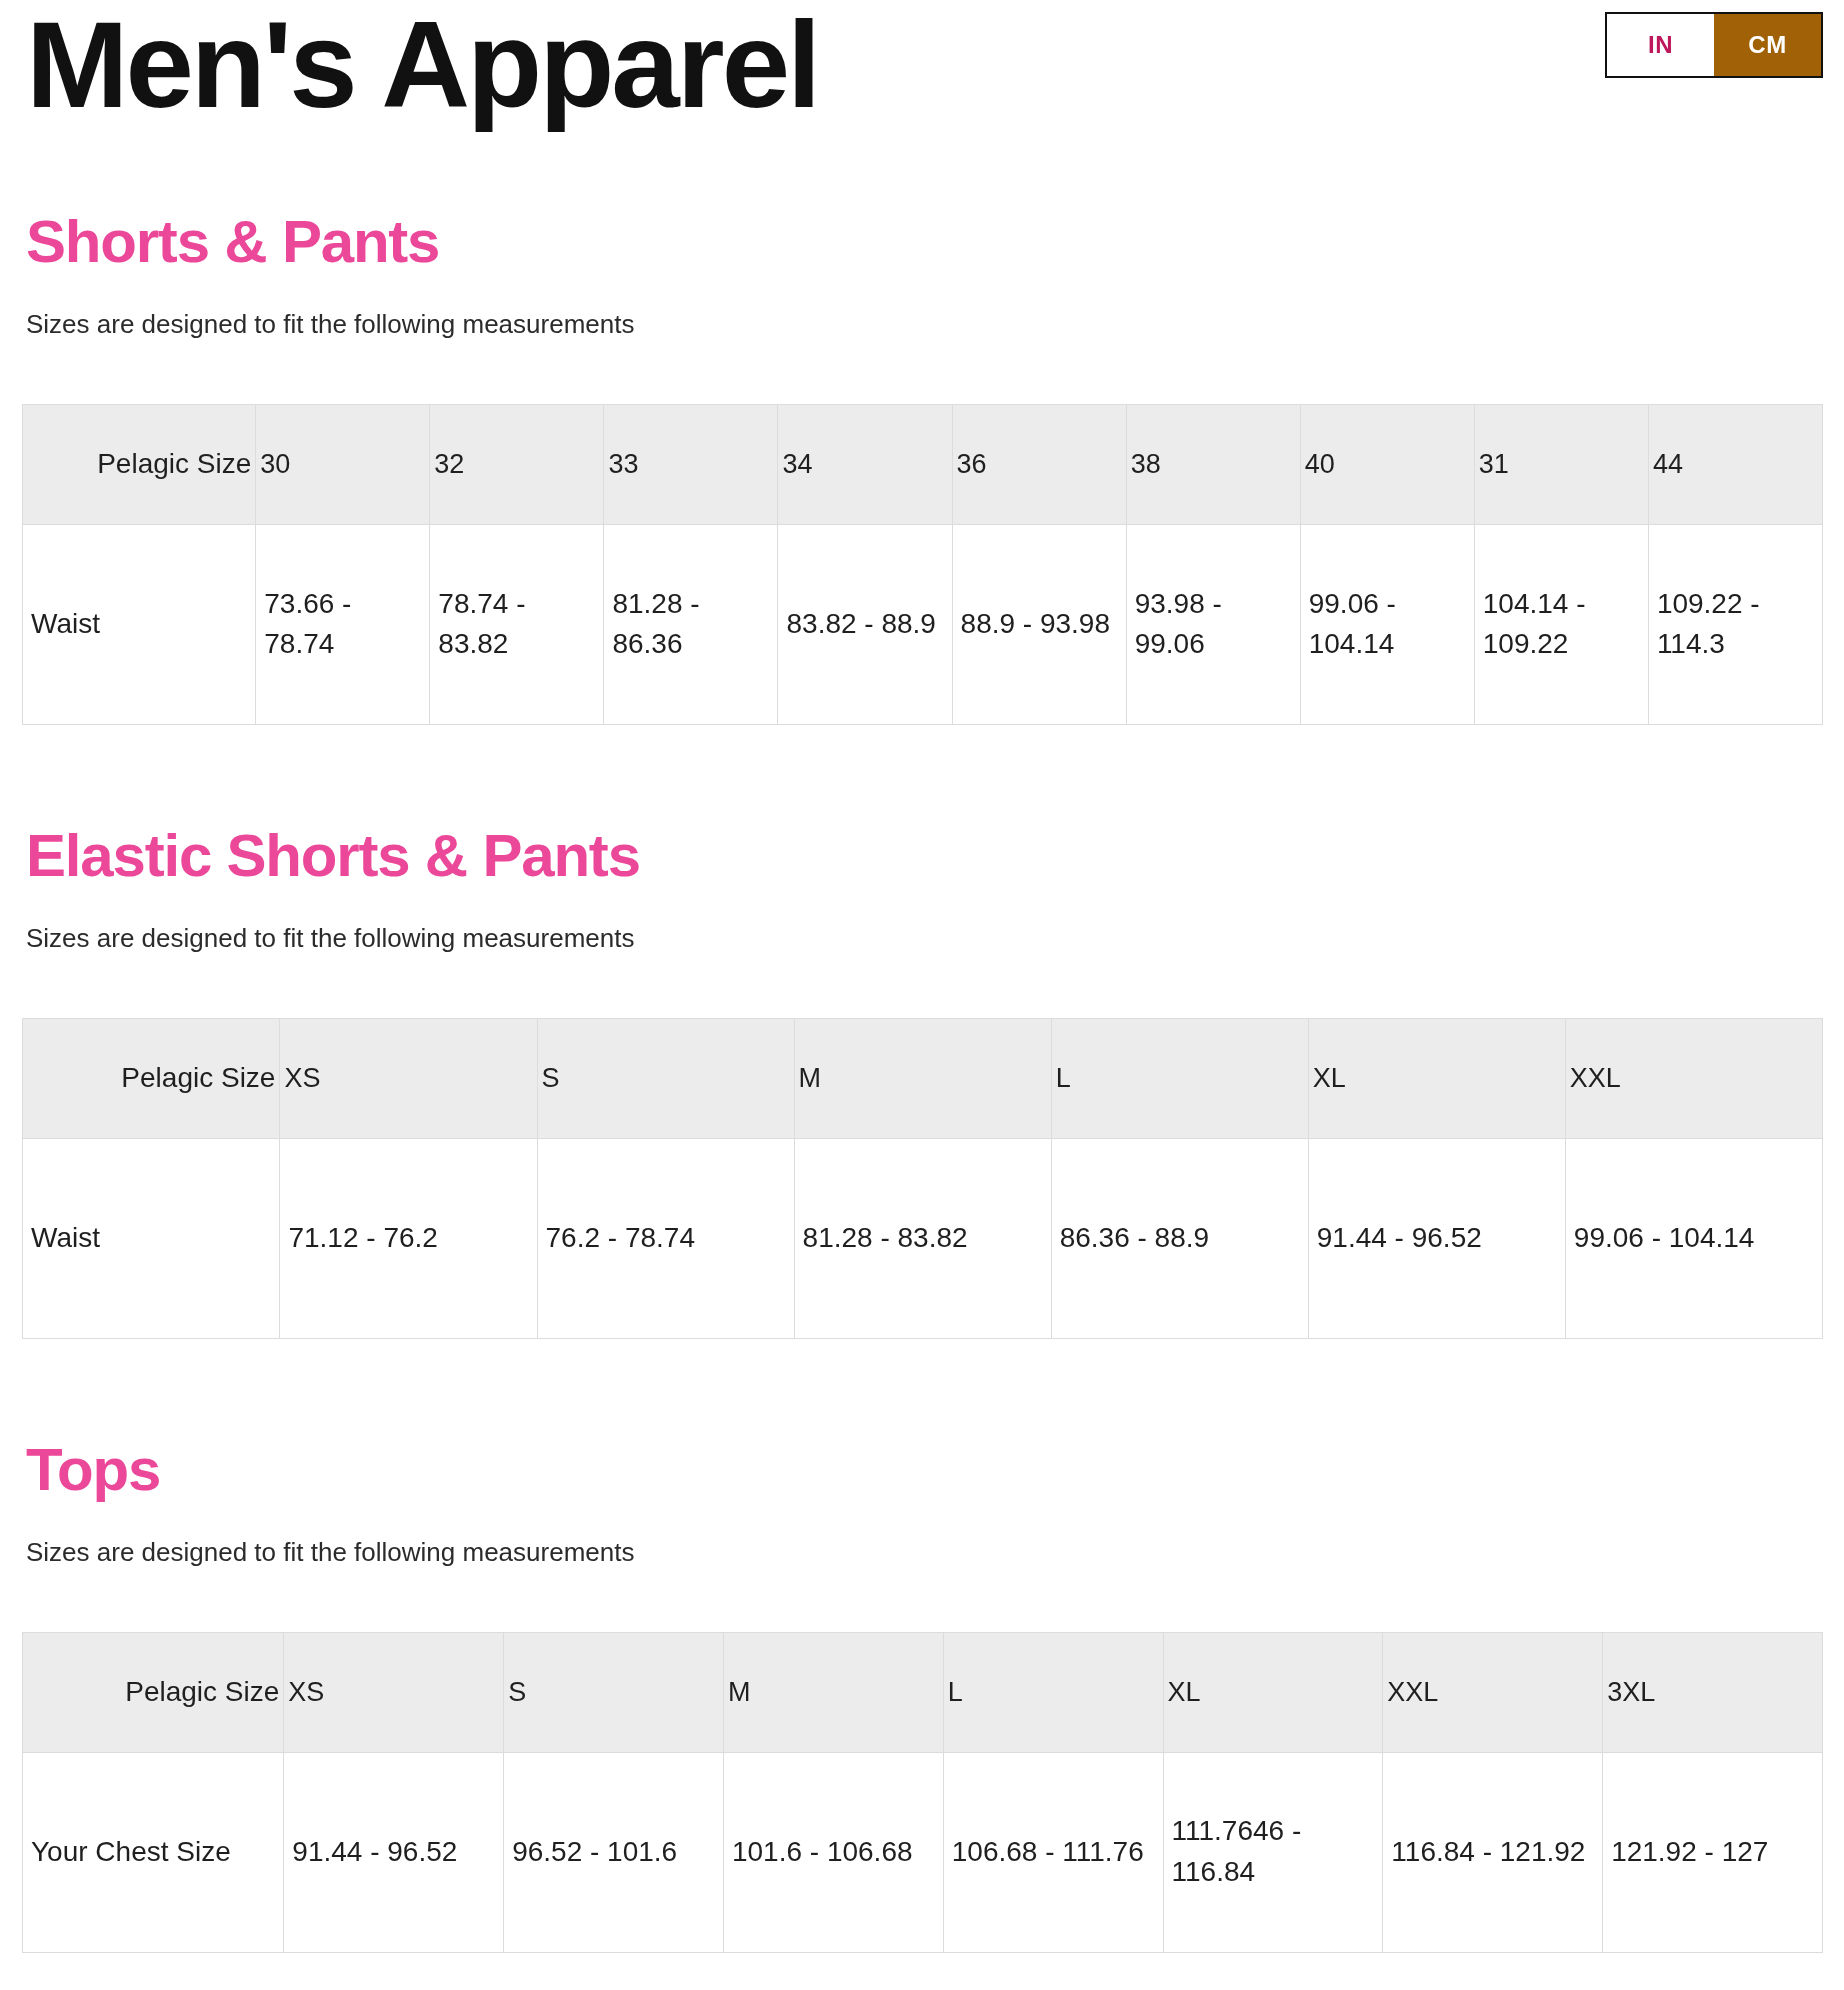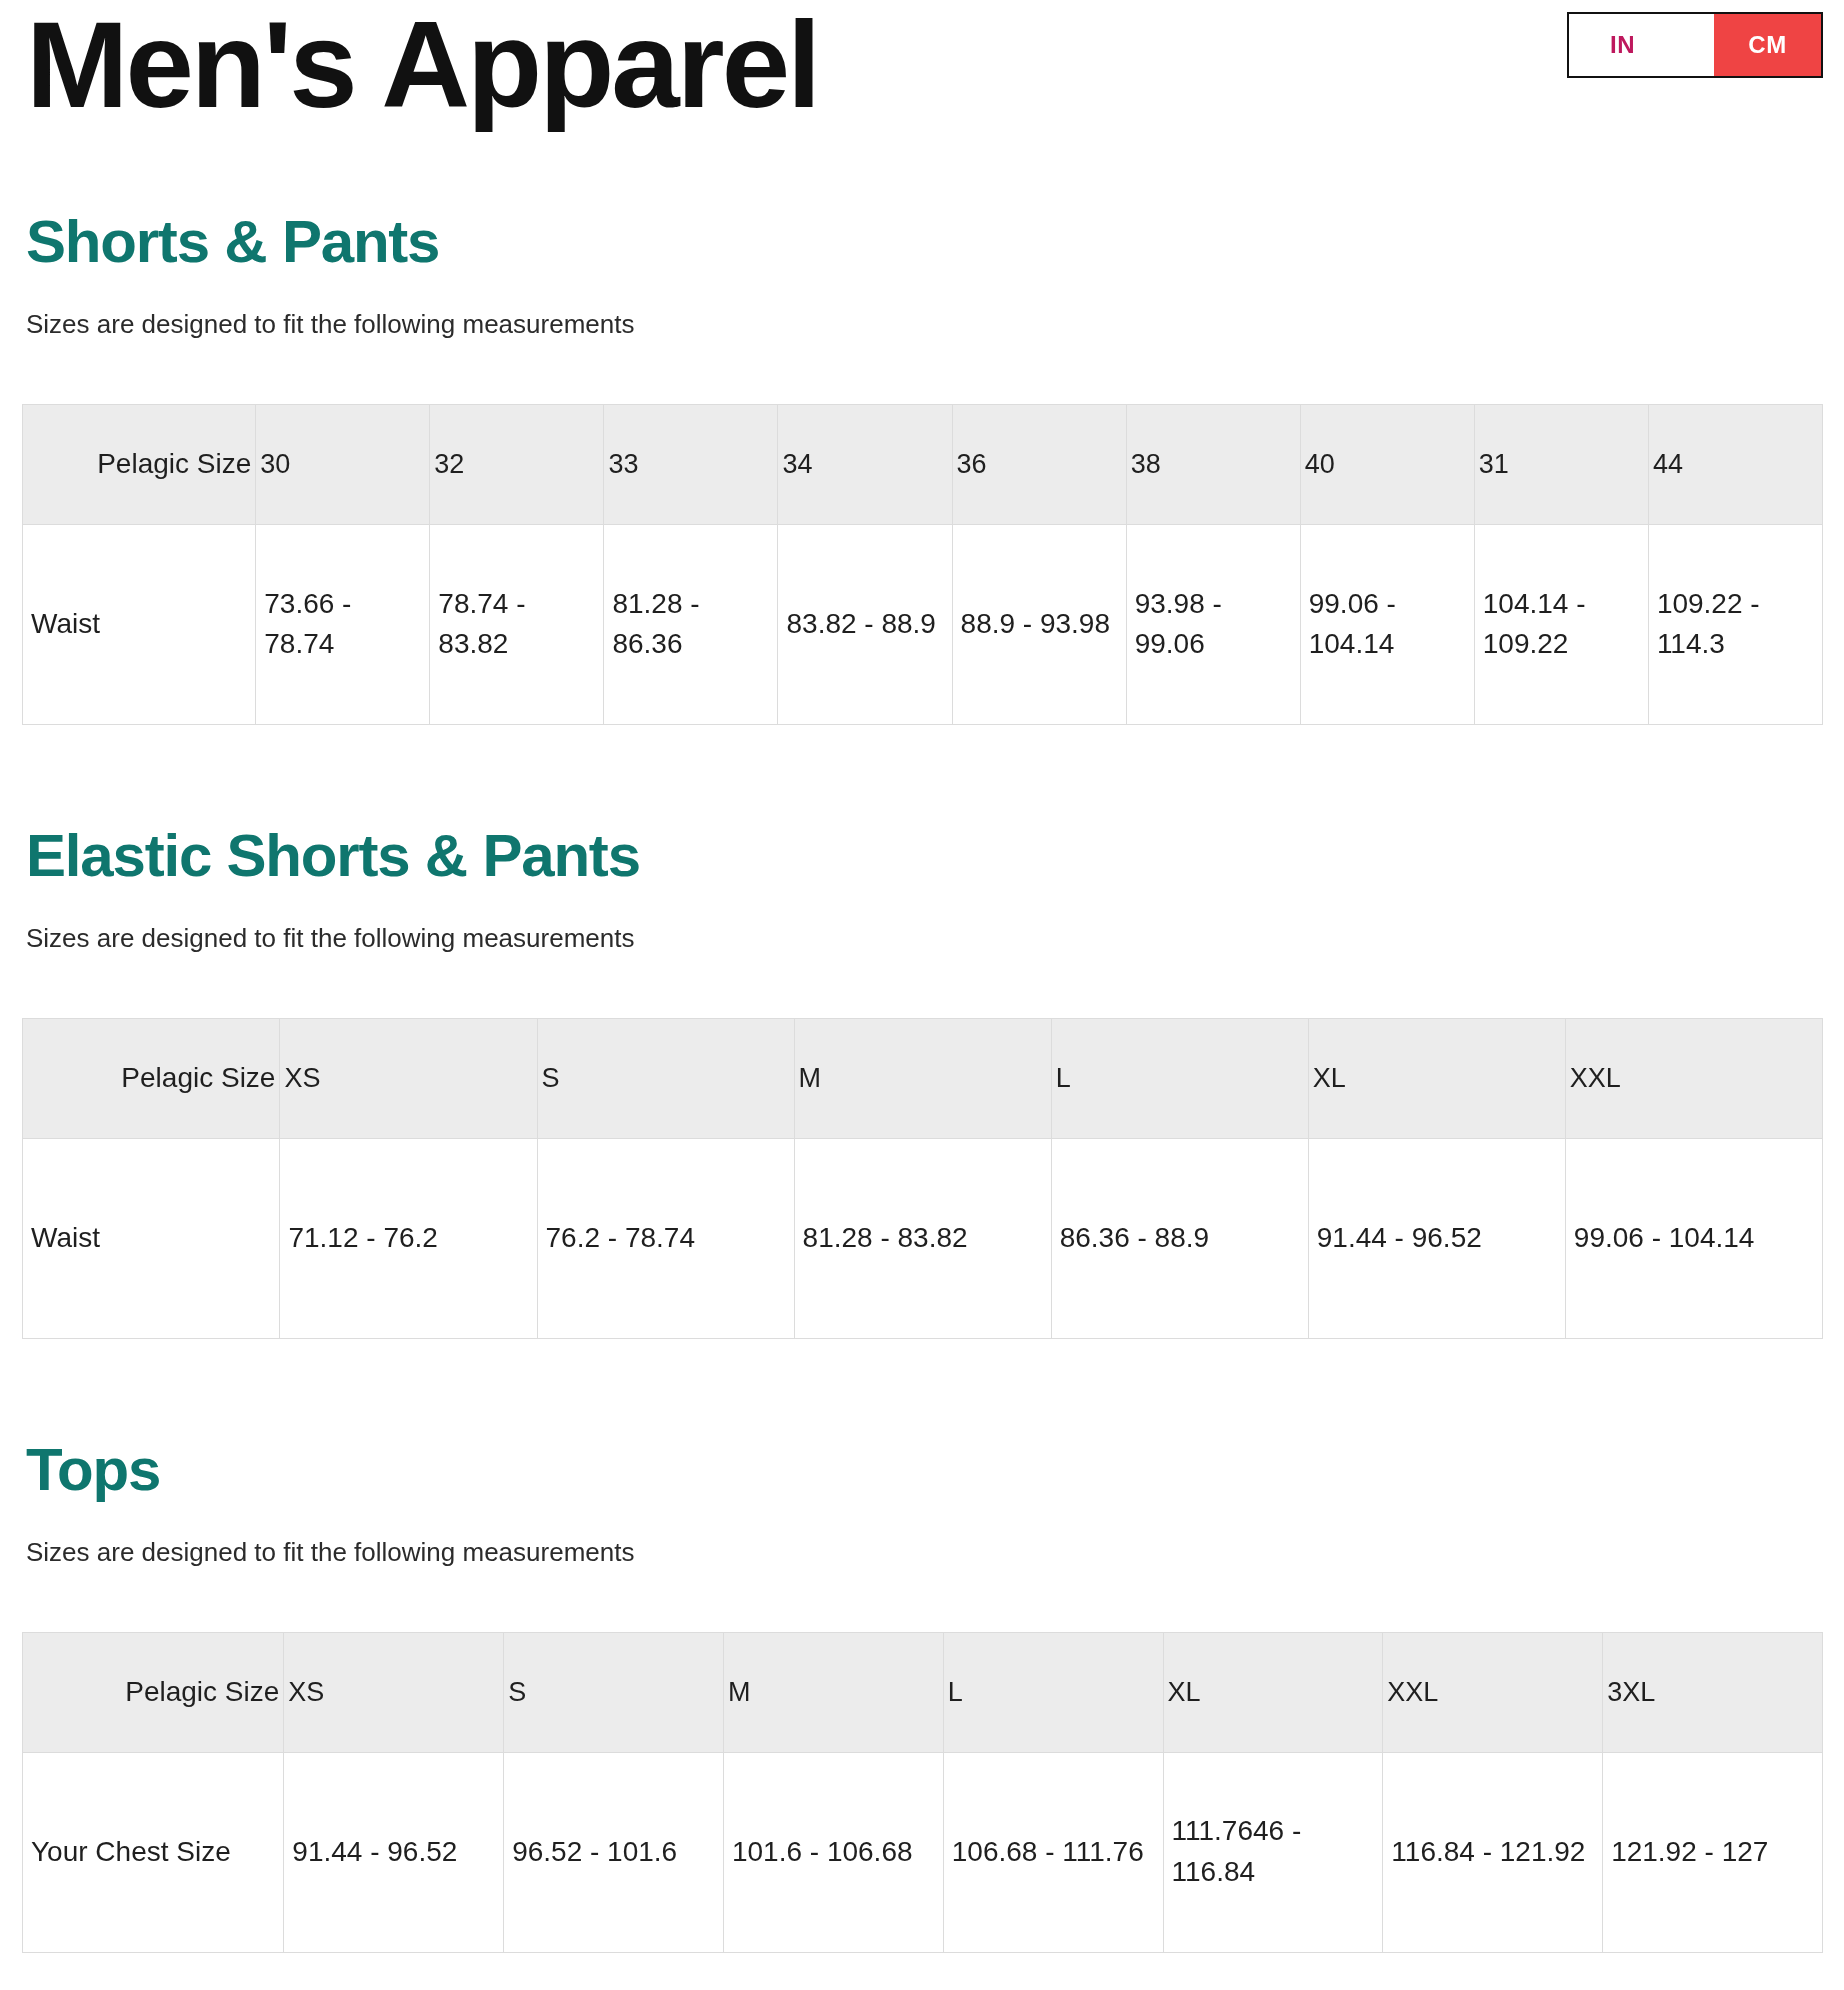--- a/index.html
+++ b/index.html
@@ -39,43 +39,42 @@
     justify-content: center;
     font-size: 24px;
     letter-spacing: 0.5px;
     font-weight: 700;
     color: #be185d;
     background: #ffffff;
     cursor: pointer;
     user-select: none;
   }
   .unit-toggle .unit.active {
-    background: #ef4444;
+    background: #a16207;
     color: #ffffff;
-    margin-left: 38px;
   }
 
   
   h1.page-title {
     margin: 0;
     padding: 0 0 0 4px;
     font-size: 123px;
     line-height: 1.05;
     font-weight: 700;
     letter-spacing: -3px;
     color: #111111;
   }
   h2.section-title {
     margin: 0;
     padding: 0 0 0 4px;
     font-size: 60px;
     line-height: 1.15;
     font-weight: 700;
     letter-spacing: -1.2px;
-    color: #0f766e;
+    color: #ec4899;
   }
   .section-sub {
     margin: 32px 0 0 4px;
     font-size: 26px;
     line-height: 1.3;
     color: #2b2b2b;
   }
 
   .section-1-space { height: 78px; }
   .section-space { height: 96px; }

